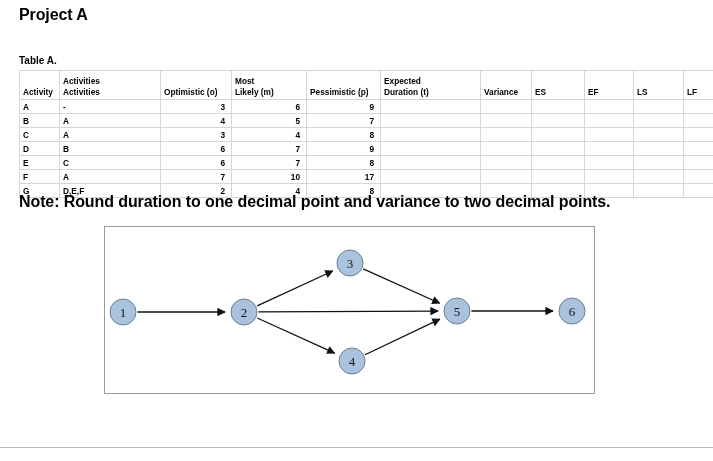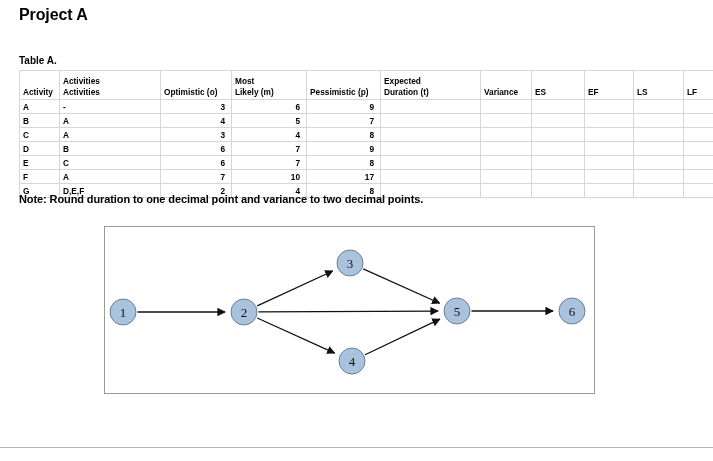--- a/index.html
+++ b/index.html
@@ -51,21 +51,21 @@
   .c-opt{width:64px;margin-top:12px;}
   .c-ml{width:68px;}
   .c-pess{width:67px;}
   .c-dur{width:93px;}
   .c-var{width:44px;}
   .c-es{width:46px;}
   .c-ef{width:42px;}
   .c-ls{width:43px;}
   .c-lf{width:42px;}
 
-  #note-line{position:absolute;left:19px;top:193px;font-weight:bold;font-size:11px;letter-spacing:-0.1px;}
+  #note-line{position:absolute;left:19px;top:193px;font-weight:bold;font-size:16px;letter-spacing:-0.1px;}
 
   
   #network-diagram{
     position:absolute;
     left:104px;top:226px;
     width:491px;height:168px;
     border:1px solid #9b9b9b;
     background:#ffffff;
     box-sizing:border-box;
   }

